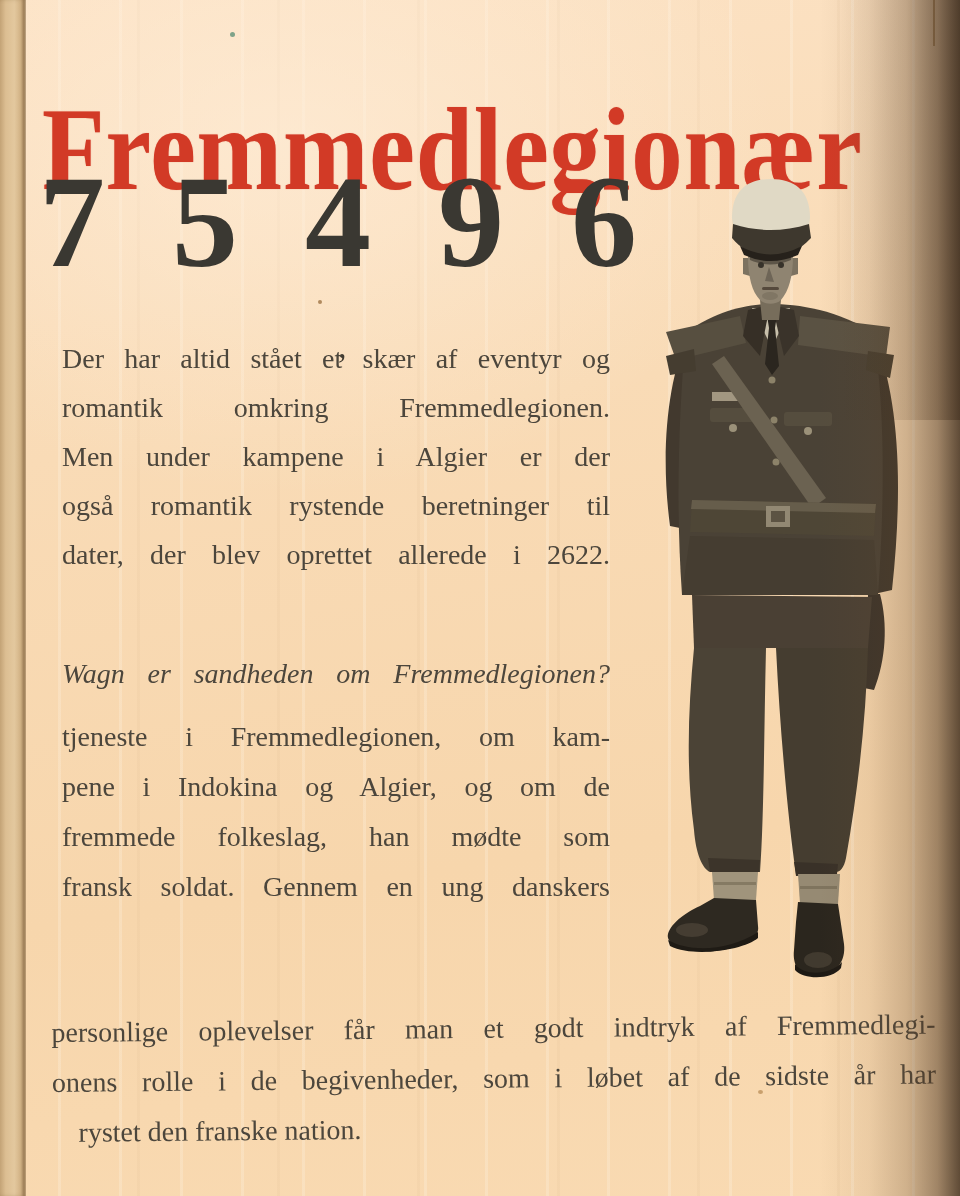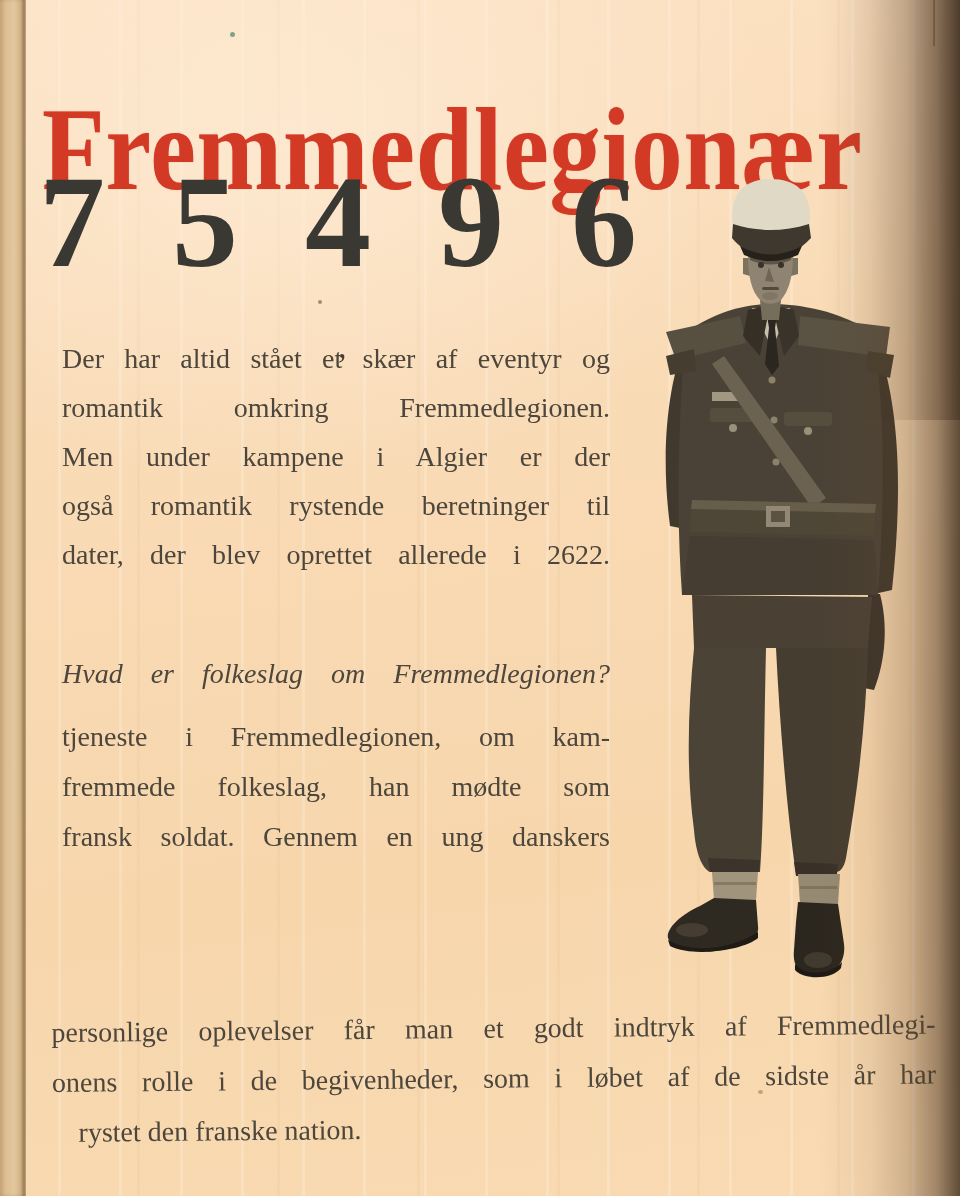--- a/index.html
+++ b/index.html
@@ -63,25 +63,26 @@
 
   <div class="textcol p1">
     <div class="line">Der har altid stået et skær af eventyr og</div>
     <div class="line">romantik omkring Fremmedlegionen.</div>
     <div class="line">Men under kampene i Algier er der</div>
     <div class="line">også romantik rystende beretninger til</div>
     <div class="line">dater, der blev oprettet allerede i 2622.</div>
   </div>
 
   <div class="textcol qline">
-    <div class="line">Hvad er folkeslag om Fremmedlegionen?</div>
+    <div class="line">Wagn er sandheden om Fremmedlegionen?</div>
   </div>
 
   <div class="textcol p2">
     <div class="line">tjeneste i Fremmedlegionen, om kam-</div>
+    <div class="line">pene i Indokina og Algier, og om de</div>
     <div class="line">fremmede folkeslag, han mødte som</div>
     <div class="line">fransk soldat. Gennem en ung danskers</div>
   </div>
 
   <div class="wide">
     <div class="line">personlige oplevelser får man et godt indtryk af Fremmedlegi-</div>
     <div class="line">onens rolle i de begivenheder, som i løbet af de sidste år har</div>
     <div class="line last">rystet den franske nation.</div>
   </div>
 

